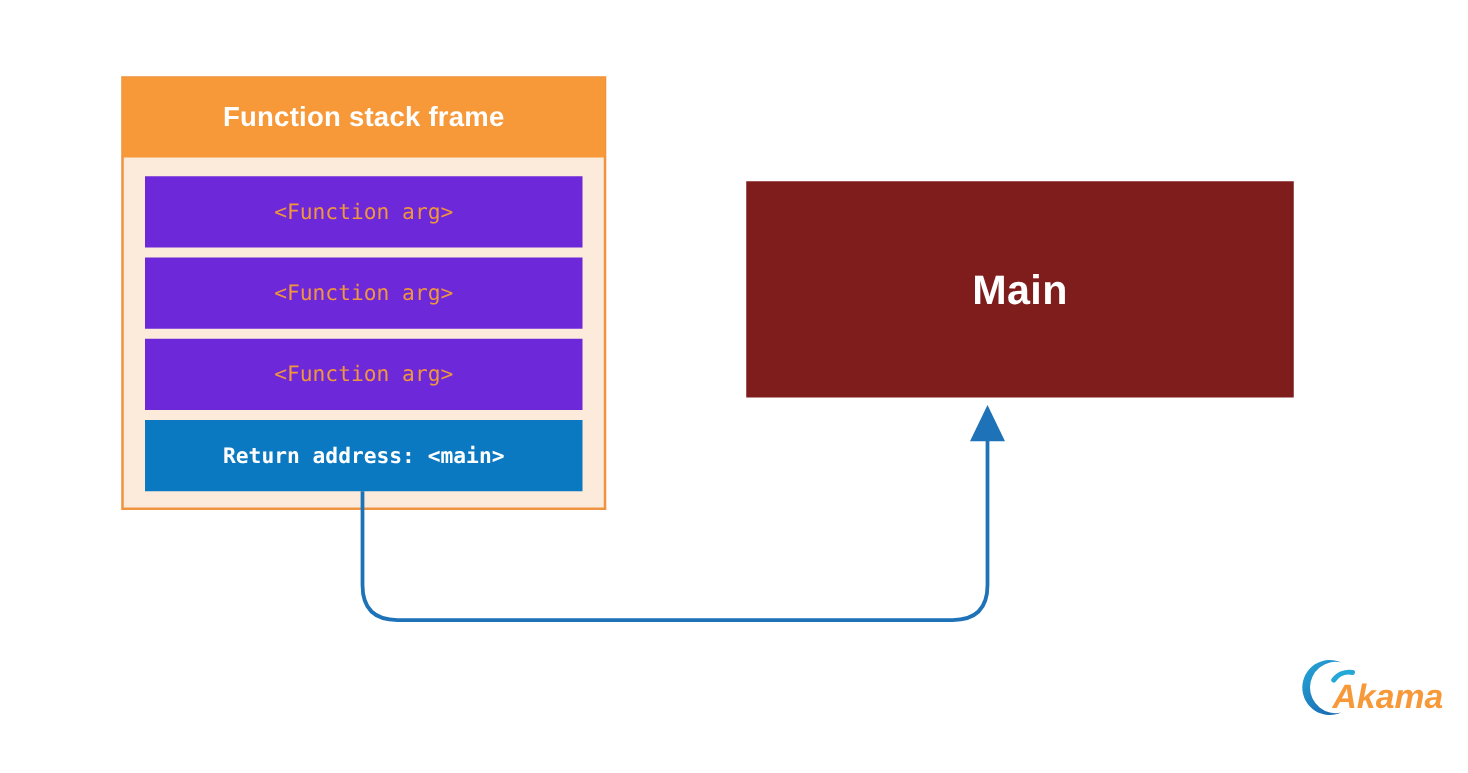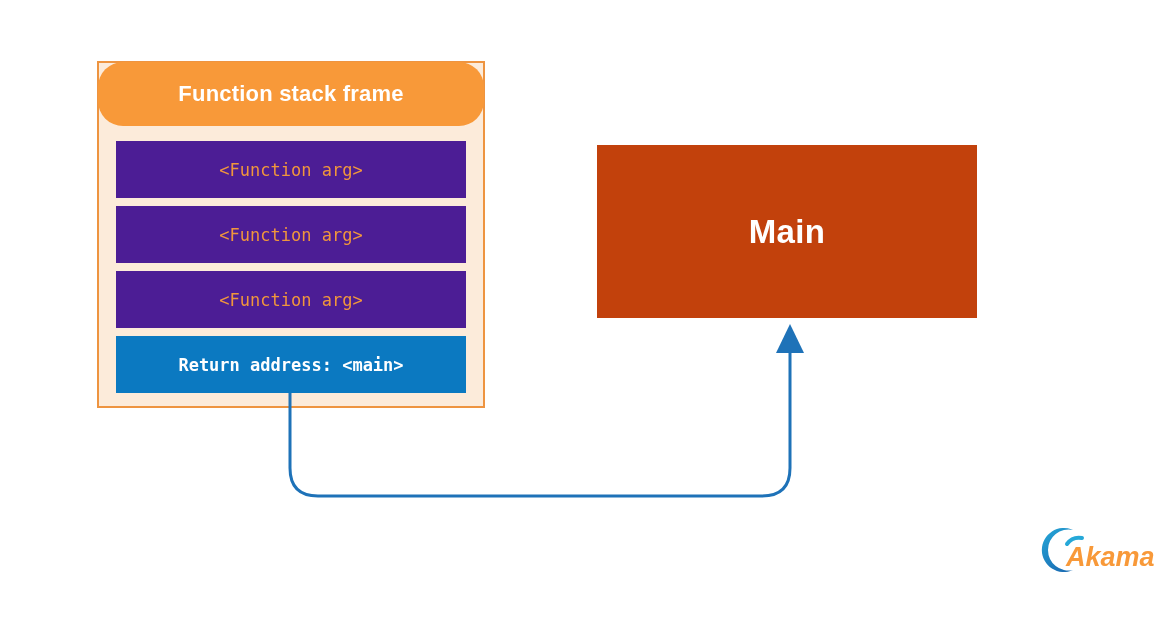--- a/index.html
+++ b/index.html
@@ -34,57 +34,56 @@
     margin: -1px;
     background: #f89939;
     color: #ffffff;
     font-size: 22px;
     font-weight: bold;
     display: flex;
     align-items: center;
     justify-content: center;
     letter-spacing: 0.2px;
     flex: 0 0 auto;
-    border-radius: 25px;
   }
   .sf-body {
     flex: 1;
     display: flex;
     flex-direction: column;
     gap: 8px;
     padding: 16px 17px 15px 17px;
     box-sizing: border-box;
   }
   .slot {
     height: 57px;
     flex: 0 0 auto;
     display: flex;
     align-items: center;
     justify-content: center;
     font-family: "DejaVu Sans Mono", monospace;
     font-size: 17px;
   }
   .slot.arg {
-    background: #4c1d95;
+    background: #6d28d9;
     color: #f0963c;
   }
   .slot.return {
     background: #0b79c1;
     color: #ffffff;
     font-weight: bold;
   }
 
   
   .main-box {
     position: absolute;
     left: 597px;
     top: 145px;
-    width: 380px;
+    width: 438px;
     height: 173px;
-    background: #c2410c;
+    background: #7f1d1d;
     color: #ffffff;
     font-size: 33px;
     font-weight: bold;
     display: flex;
     align-items: center;
     justify-content: center;
     letter-spacing: 0.3px;
   }
 
   

